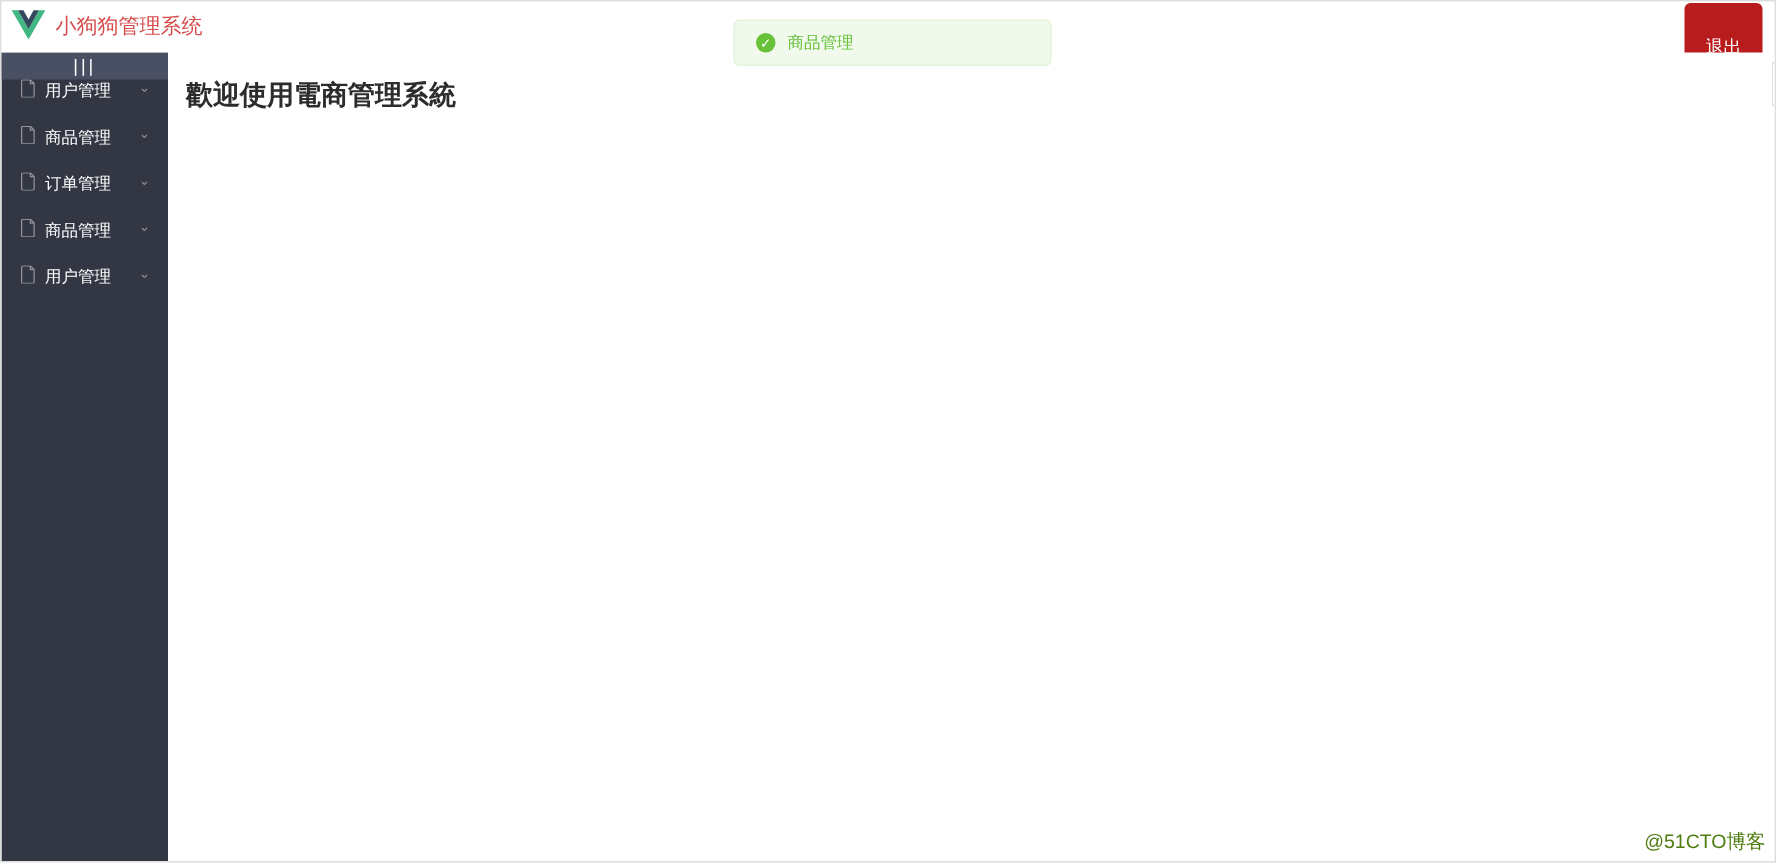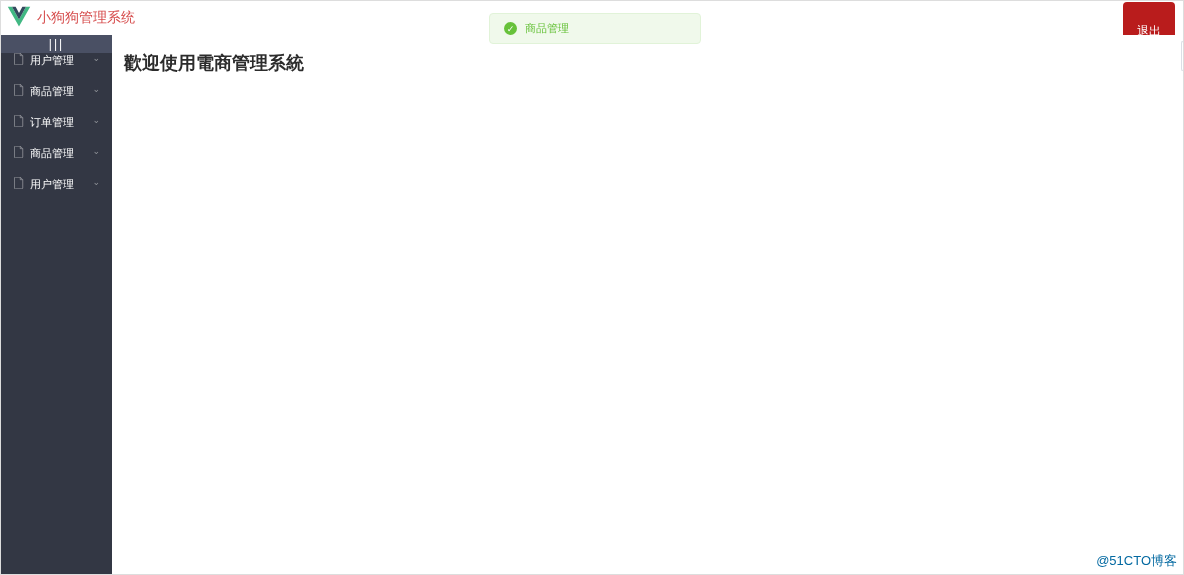--- a/index.html
+++ b/index.html
@@ -134,21 +134,21 @@
       align-items: center;
       justify-content: center;
       color: #fff;
       font-size: 9px;
       flex-shrink: 0;
     }
     .watermark {
       position: absolute;
       bottom: 4px;
       right: 6px;
-      color: #0369a1;
+      color: #4d7c0f;
       font-size: 13px;
     }
     .side-tab {
       position: absolute;
       right: 0;
       top: 40px;
       width: 2px;
       height: 30px;
       border: 1px solid #dcdfe6;
       border-right: none;

